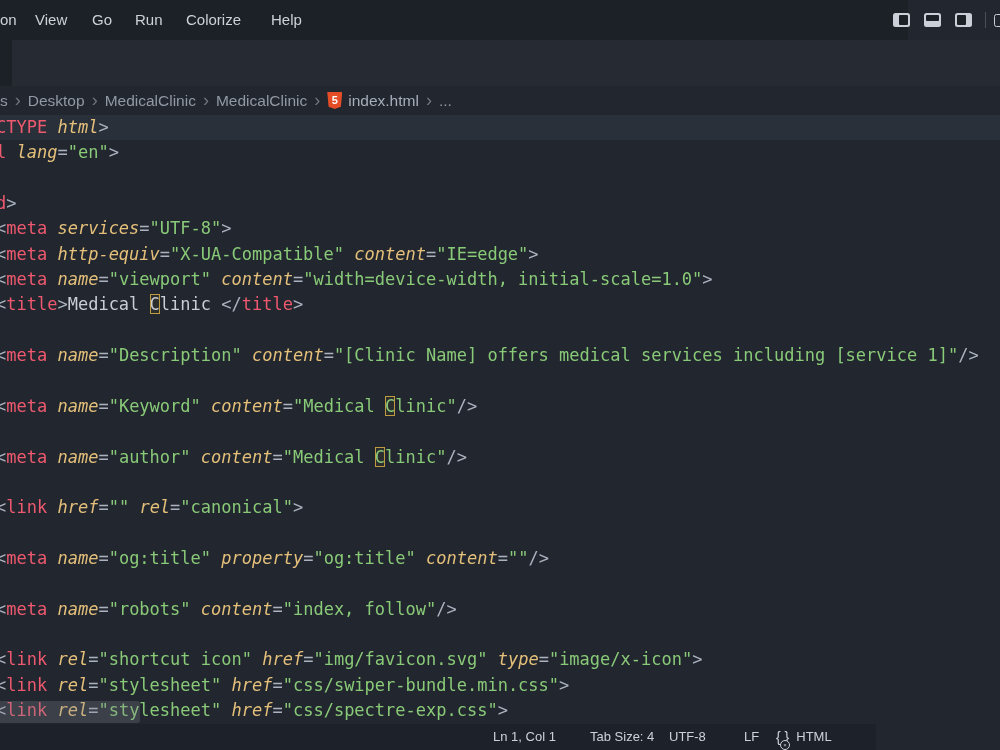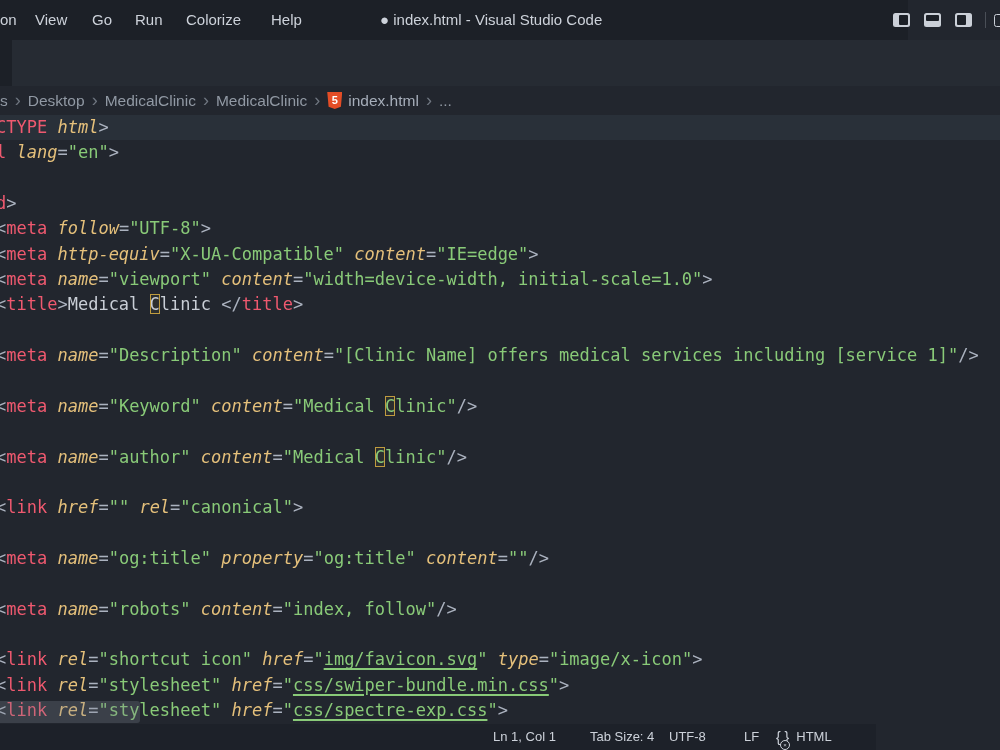--- a/index.html
+++ b/index.html
@@ -52,21 +52,21 @@
   
   .editor{position:absolute;left:0;top:115px;width:1000px;height:609px;background:var(--bg-editor);overflow:hidden;}
   .code-line{position:absolute;left:-4px;width:1010px;height:25.35px;line-height:25.35px;
              font-family:"DejaVu Sans Mono",monospace;font-size:17px;white-space:pre;}
   .code-line.hl{background:var(--linehl);}
   .sg-tag{color:var(--tag);}
   .sg-attr{color:var(--attr);font-style:italic;}
   .sg-str{color:var(--str);}
   .sg-pun{color:var(--pun);}
   .sg-txt{color:var(--txt);}
-  .sg-lnk{color:var(--str);text-decoration:underline;text-decoration-thickness:1.5px;text-underline-offset:3px;}
+  .sg-lnk{color:var(--str);text-decoration-thickness:1.5px;text-underline-offset:3px;}
   .boxed{outline:1px solid var(--boxed);outline-offset:-1px;background:rgba(191,155,63,0.07);}
   .hscrollbar{position:absolute;left:-20px;top:586px;width:160px;height:22px;
               background:rgba(125,133,145,0.28);border-radius:3px;z-index:5;}
 
   
   .statusbar{position:absolute;left:0;top:724px;width:876px;height:26px;background:var(--bg-statusbar);
              font-size:13px;color:var(--fg-ui);overflow:hidden;}
   .status-item{position:absolute;top:0;height:26px;line-height:26px;white-space:nowrap;cursor:pointer;}
   .lang-status{display:flex;align-items:center;gap:7px;}
   .braces-wrap{position:relative;display:inline-block;font-size:14px;}
@@ -79,21 +79,20 @@
 
 <div id="app">
 
   <div class="titlebar">
     <span class="menu-item" style="left:0px">on</span>
     <span class="menu-item" style="left:35px">View</span>
     <span class="menu-item" style="left:92px">Go</span>
     <span class="menu-item" style="left:135px">Run</span>
     <span class="menu-item" style="left:186px">Colorize</span>
     <span class="menu-item" style="left:271px">Help</span>
-    <span class="win-title">● index.html - Visual Studio Code</span>
     <span class="layout-icon li-left" style="left:893px"></span>
     <span class="layout-icon li-bottom" style="left:924px"></span>
     <span class="layout-icon li-right" style="left:955px"></span>
     <span class="tb-sep"></span>
     <span class="layout-icon li-outline" style="left:994px;top:14px"></span>
   </div>
 
   <div class="tabstrip">
     <div class="tabstrip-edge"></div>
   </div>
@@ -128,21 +127,21 @@
       <div class="code-line" style="top: 354.9px;"></div>
       <div class="code-line" style="top: 329.55px;"><span class="sg-pun">&lt;</span><span class="sg-tag">meta</span><span class="sg-pun"> </span><span class="sg-attr">name</span><span class="sg-pun">=</span><span class="sg-str">"author"</span><span class="sg-pun"> </span><span class="sg-attr">content</span><span class="sg-pun">=</span><span class="sg-str">"Medical </span><span class="sg-str boxed">C</span><span class="sg-str">linic"</span><span class="sg-pun">/&gt;</span></div>
       <div class="code-line" style="top: 304.2px;"></div>
       <div class="code-line" style="top: 278.85px;"><span class="sg-pun">&lt;</span><span class="sg-tag">meta</span><span class="sg-pun"> </span><span class="sg-attr">name</span><span class="sg-pun">=</span><span class="sg-str">"Keyword"</span><span class="sg-pun"> </span><span class="sg-attr">content</span><span class="sg-pun">=</span><span class="sg-str">"Medical </span><span class="sg-str boxed">C</span><span class="sg-str">linic"</span><span class="sg-pun">/&gt;</span></div>
       <div class="code-line" style="top: 253.5px;"></div>
       <div class="code-line" style="top: 228.15px;"><span class="sg-pun">&lt;</span><span class="sg-tag">meta</span><span class="sg-pun"> </span><span class="sg-attr">name</span><span class="sg-pun">=</span><span class="sg-str">"Description"</span><span class="sg-pun"> </span><span class="sg-attr">content</span><span class="sg-pun">=</span><span class="sg-str">"[Clinic Name] offers medical services including [service 1]"</span><span class="sg-pun">/&gt;</span></div>
       <div class="code-line" style="top: 202.8px;"></div>
       <div class="code-line" style="top: 177.45px;"><span class="sg-pun">&lt;</span><span class="sg-tag">title</span><span class="sg-pun">&gt;</span><span class="sg-txt">Medical </span><span class="sg-txt boxed">C</span><span class="sg-txt">linic </span><span class="sg-pun">&lt;/</span><span class="sg-tag">title</span><span class="sg-pun">&gt;</span></div>
       <div class="code-line" style="top: 152.1px;"><span class="sg-pun">&lt;</span><span class="sg-tag">meta</span><span class="sg-pun"> </span><span class="sg-attr">name</span><span class="sg-pun">=</span><span class="sg-str">"viewport"</span><span class="sg-pun"> </span><span class="sg-attr">content</span><span class="sg-pun">=</span><span class="sg-str">"width=device-width, initial-scale=1.0"</span><span class="sg-pun">&gt;</span></div>
       <div class="code-line" style="top: 126.75px;"><span class="sg-pun">&lt;</span><span class="sg-tag">meta</span><span class="sg-pun"> </span><span class="sg-attr">http-equiv</span><span class="sg-pun">=</span><span class="sg-str">"X-UA-Compatible"</span><span class="sg-pun"> </span><span class="sg-attr">content</span><span class="sg-pun">=</span><span class="sg-str">"IE=edge"</span><span class="sg-pun">&gt;</span></div>
-      <div class="code-line" style="top: 101.4px;"><span class="sg-pun">&lt;</span><span class="sg-tag">meta</span><span class="sg-pun"> </span><span class="sg-attr">follow</span><span class="sg-pun">=</span><span class="sg-str">"UTF-8"</span><span class="sg-pun">&gt;</span></div>
+      <div class="code-line" style="top: 101.4px;"><span class="sg-pun">&lt;</span><span class="sg-tag">meta</span><span class="sg-pun"> </span><span class="sg-attr">services</span><span class="sg-pun">=</span><span class="sg-str">"UTF-8"</span><span class="sg-pun">&gt;</span></div>
       <div class="code-line" style="top: 76.05px;"><span class="sg-tag">d</span><span class="sg-pun">&gt;</span></div>
       <div class="code-line" style="top: 50.7px;"></div>
       <div class="code-line" style="top: 25.35px;"><span class="sg-tag">l</span><span class="sg-pun"> </span><span class="sg-attr">lang</span><span class="sg-pun">=</span><span class="sg-str">"en"</span><span class="sg-pun">&gt;</span></div>
       <div class="code-line hl" style="top: 0px;"><span class="sg-tag">CTYPE</span><span class="sg-pun"> </span><span class="sg-attr">html</span><span class="sg-pun">&gt;</span></div>
     <div class="hscrollbar"></div>
   </div>
 
   <div class="statusbar">
     <span class="status-item" style="left:493px">Ln 1, Col 1</span>
     <span class="status-item" style="left:590px">Tab Size: 4</span>

